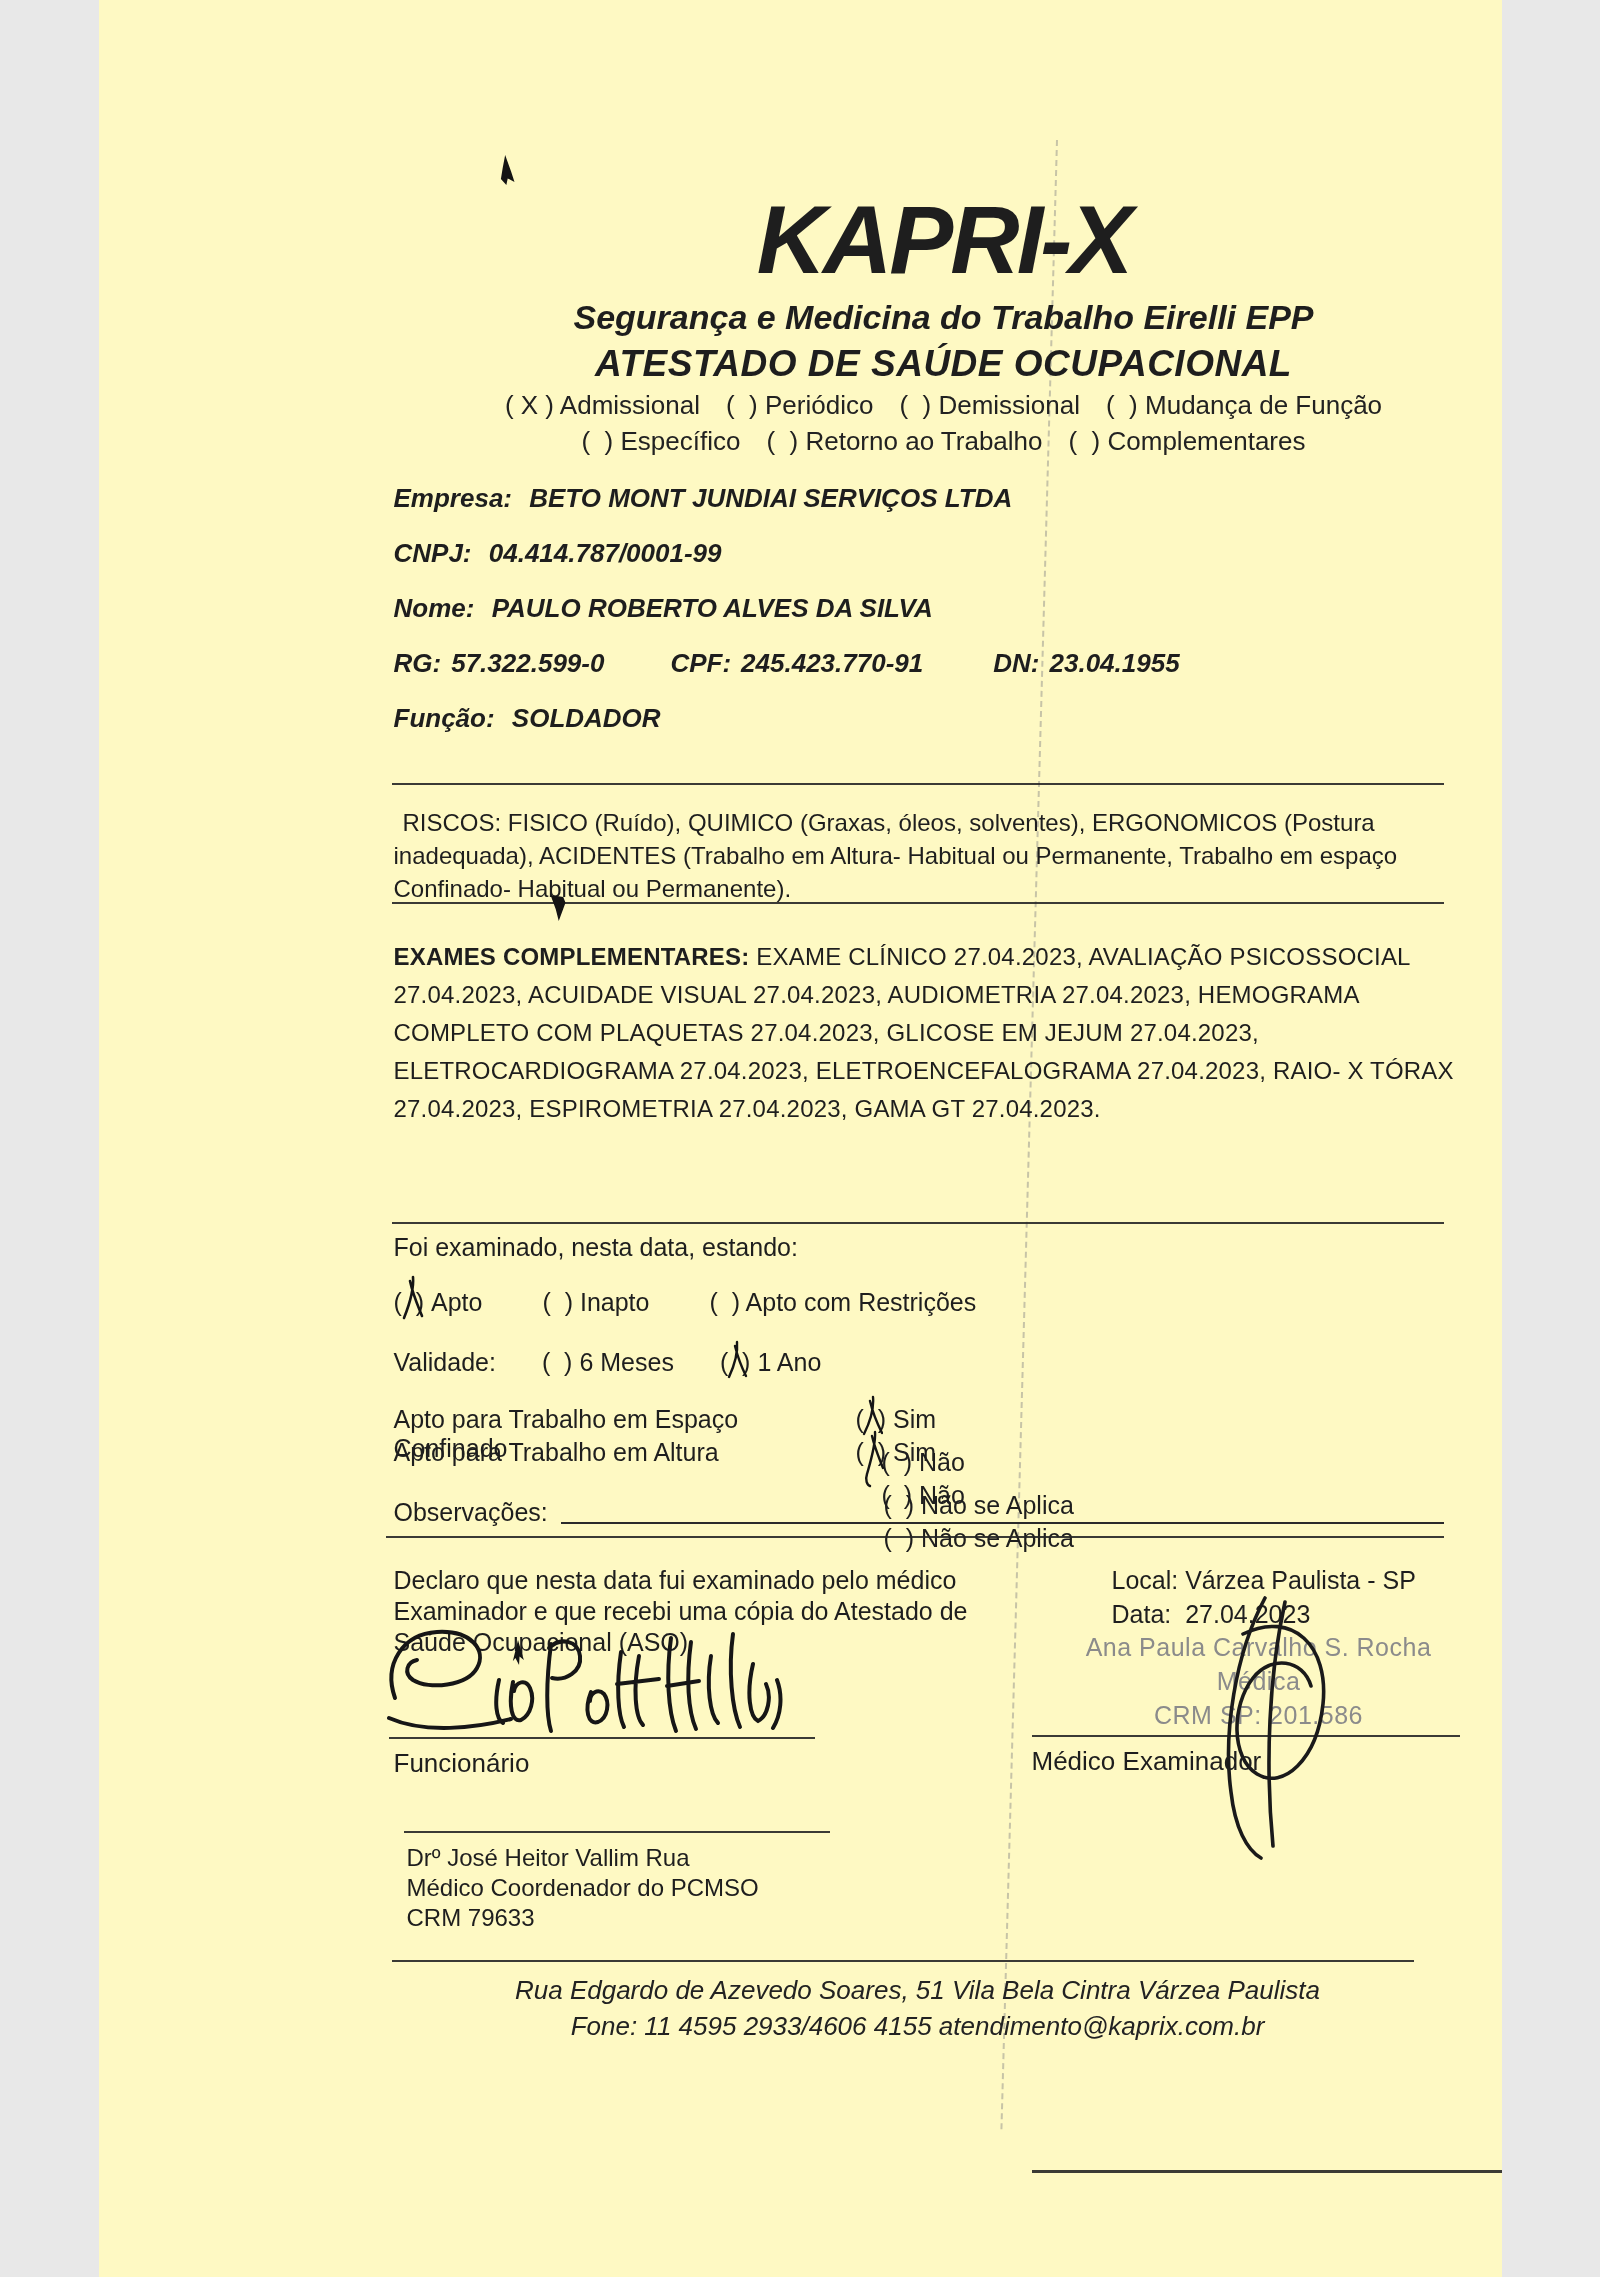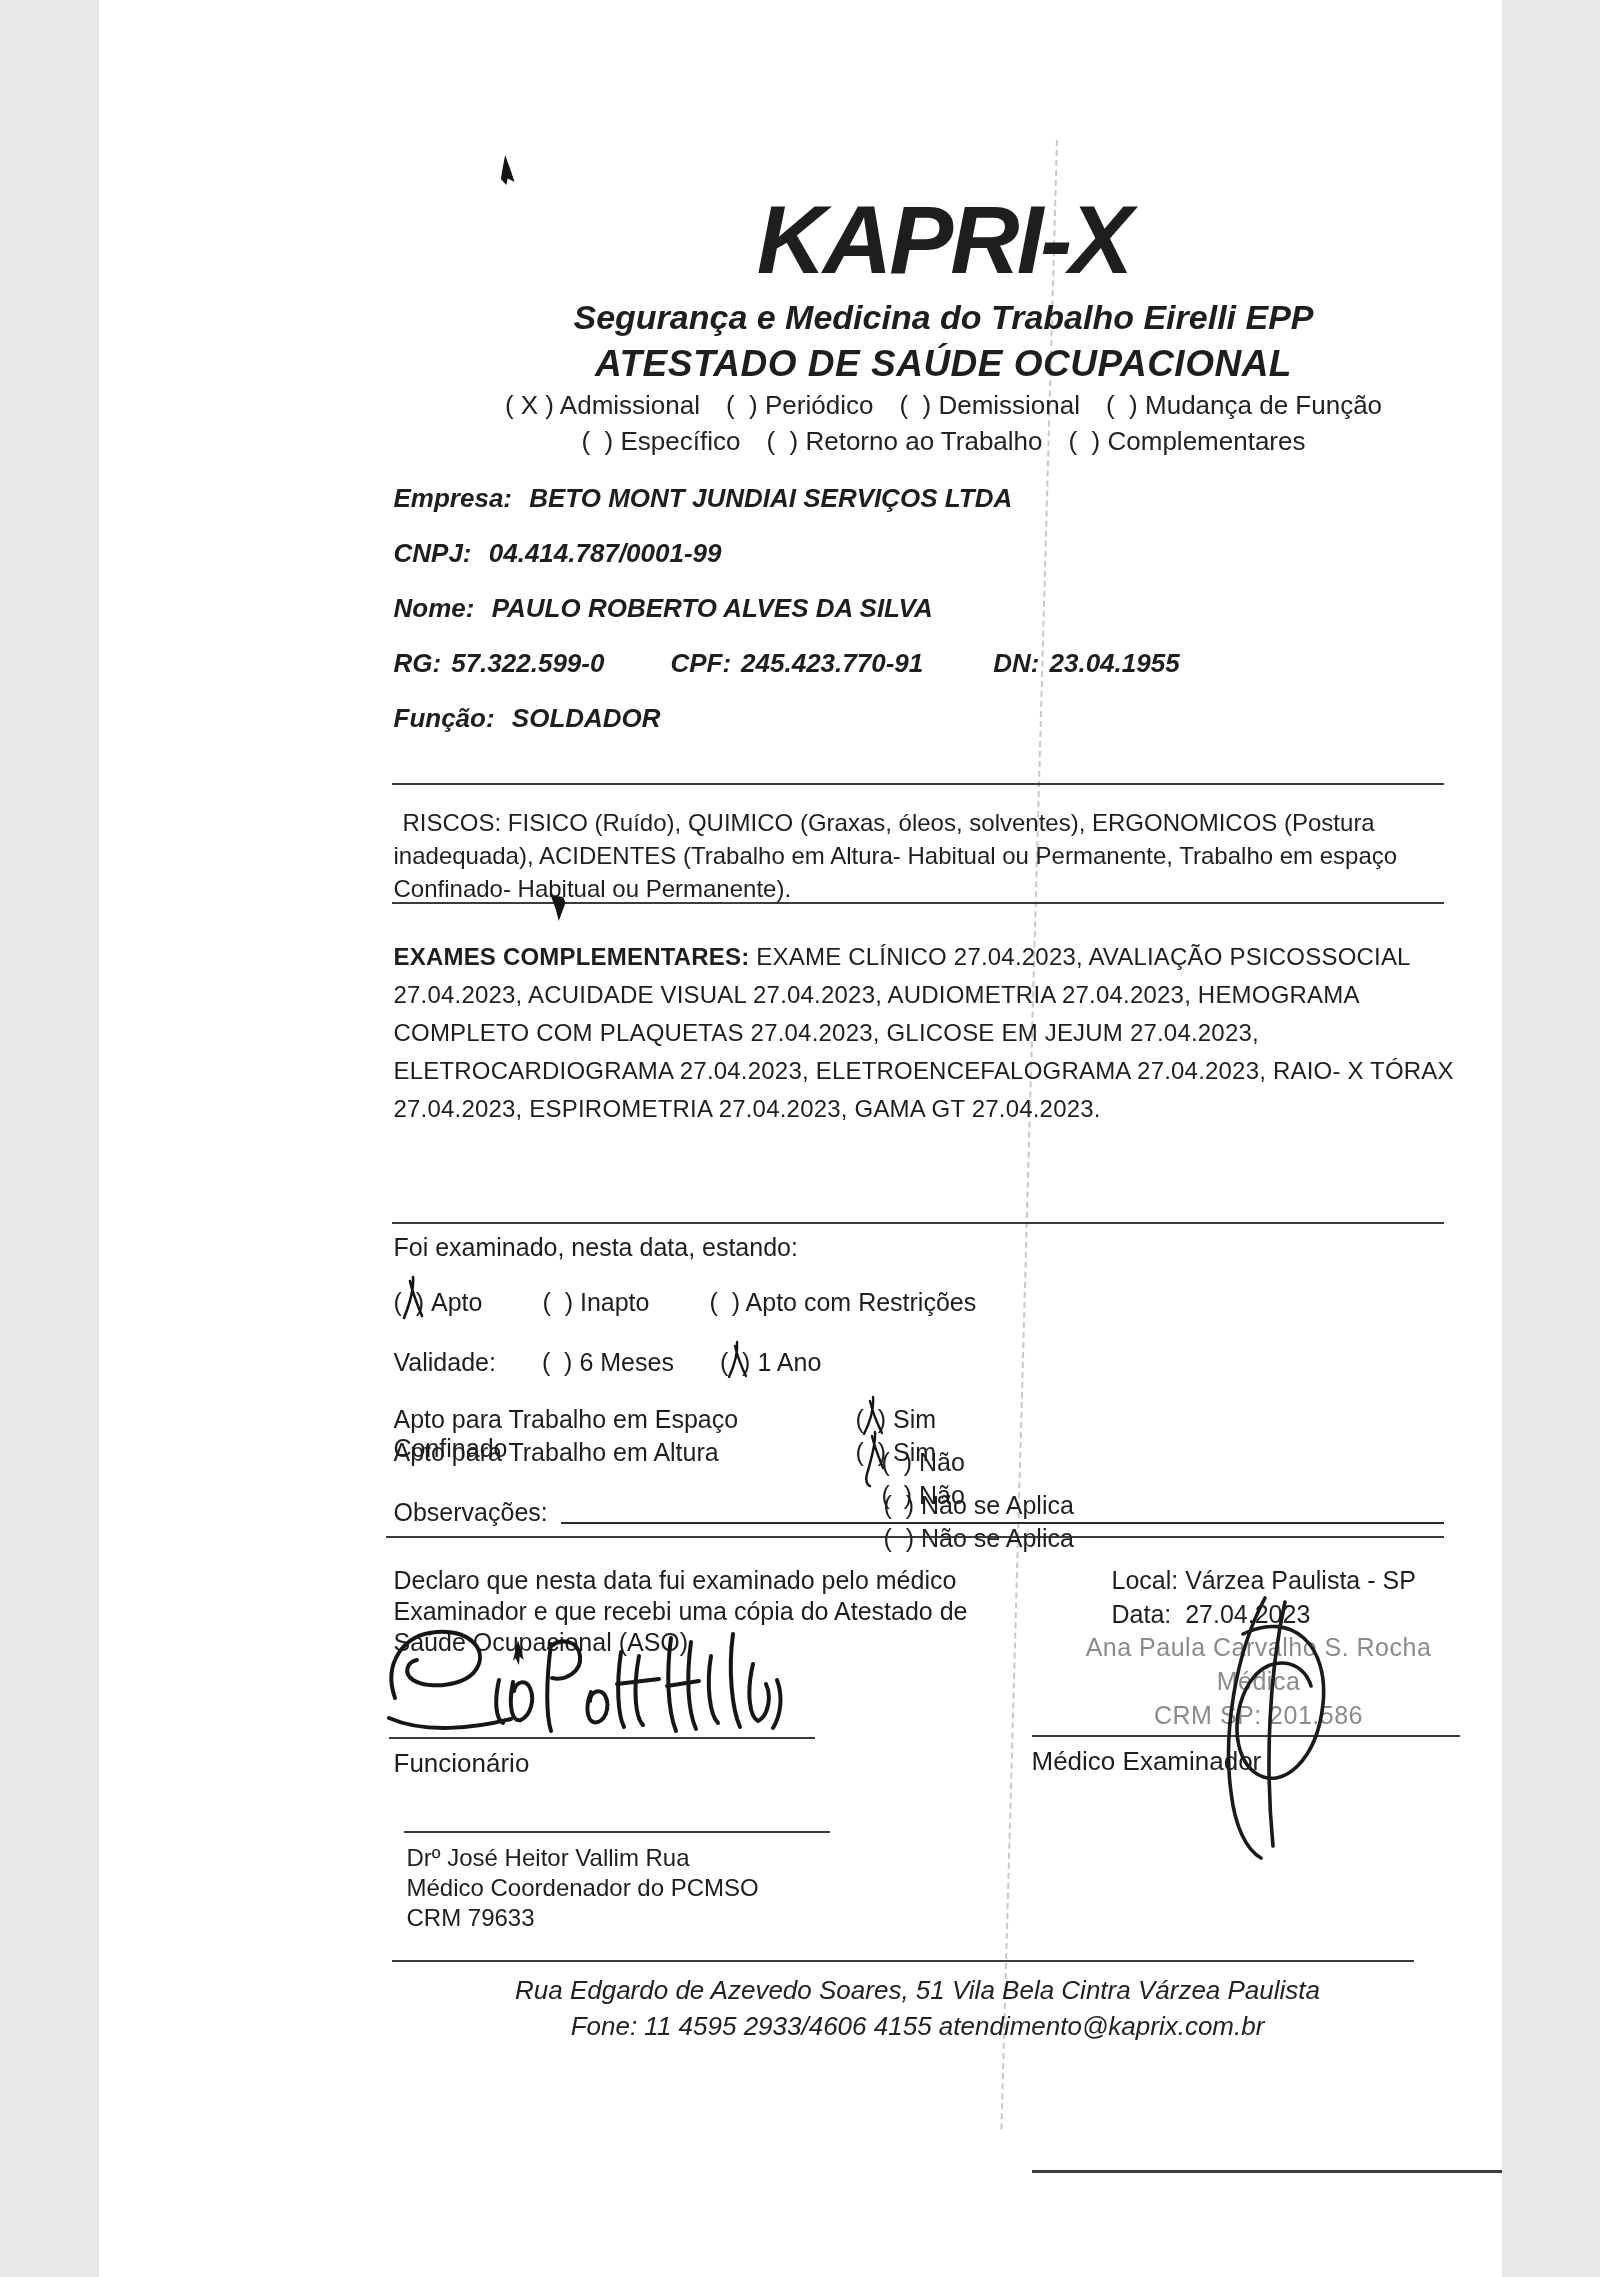--- a/index.html
+++ b/index.html
@@ -1,18 +1,18 @@
 <!DOCTYPE html>
 <html><head>
 <meta charset="utf-8">
 <style>
   html,body { margin:0; padding:0; background:#e8e8e8; }
   .page {
     position:relative; width:1403px; height:2277px; margin:0 auto;
-    background:#ffffff; overflow:hidden;
+    background:#fef9c3; overflow:hidden;
     font-family:"Liberation Sans", sans-serif; color:#1e1e1e;
     -webkit-font-smoothing:antialiased;
   }
   .abs { position:absolute; }
   .bi { font-weight:700; font-style:italic; }
 
   
   .header-block { left:245px; top:192px; width:1200px; text-align:center; }
   .brand { font-size:96px; line-height:1.0; font-weight:700; font-style:italic; letter-spacing:-3px; }
   .subtitle { margin-top:10px; font-size:34px;font-style:italic; }

